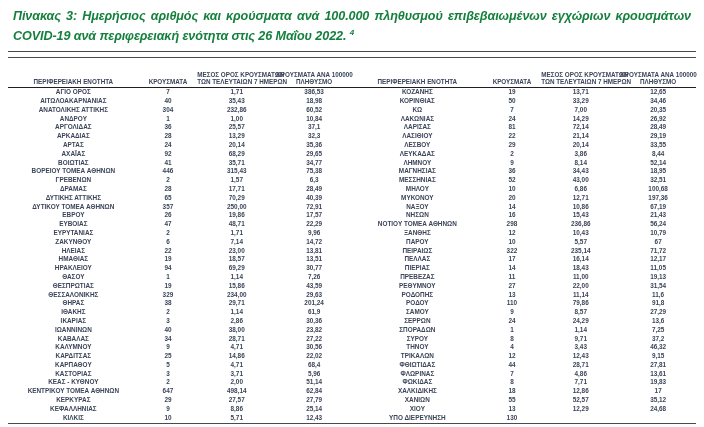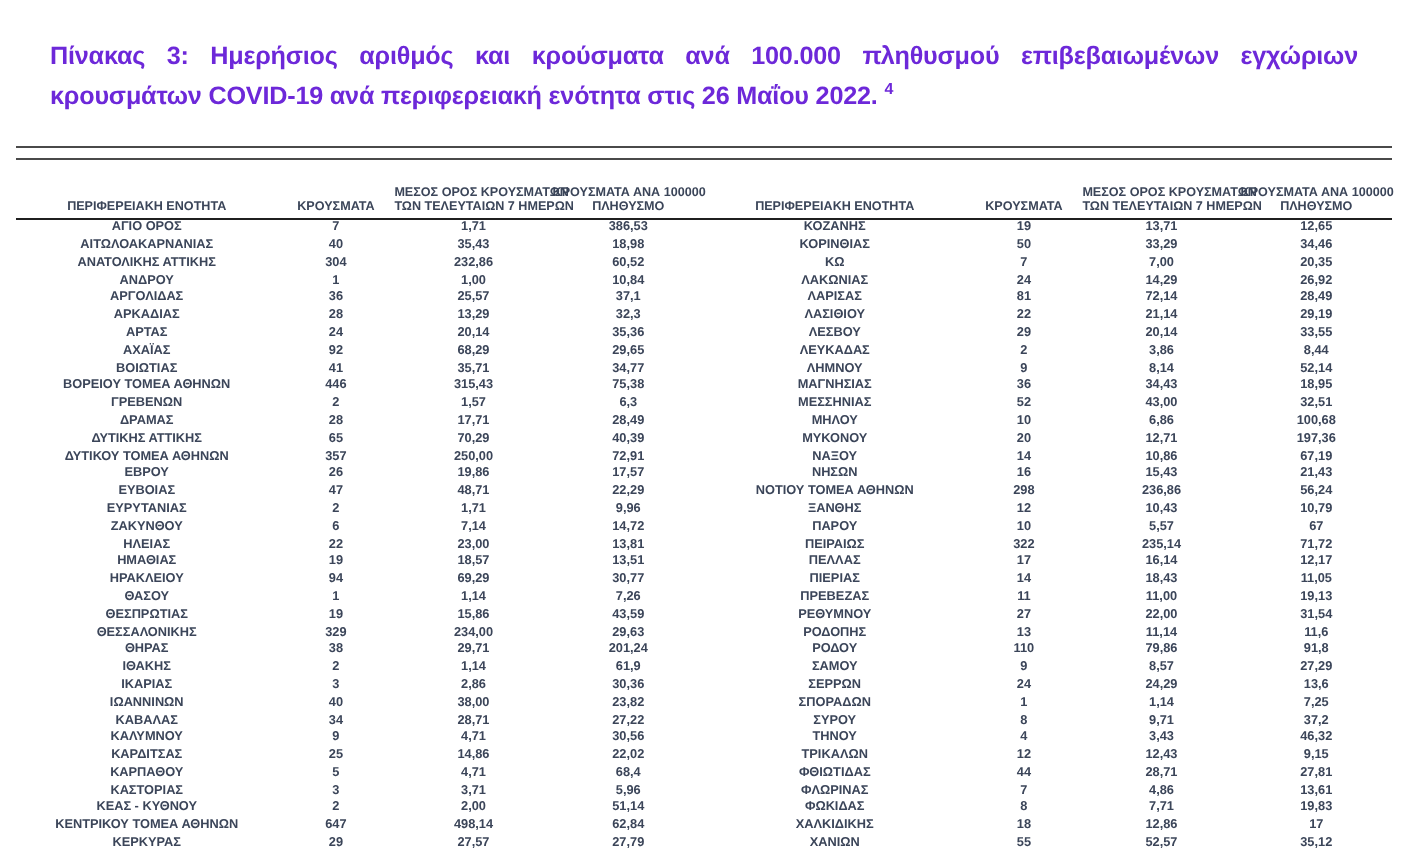--- a/index.html
+++ b/index.html
@@ -1,18 +1,18 @@
 <!DOCTYPE html>
 <html><head>
 <meta charset="utf-8">
 <style>
   html,body{margin:0;padding:0;background:#ffffff;}
   body{width:704px;height:427px;overflow:hidden;font-family:"Liberation Sans",sans-serif;}
   .page{padding:4px 8px 0 8px;box-sizing:border-box;width:704px;}
-  .caption{margin:17px;font-size:12.6px;font-weight:700;color:#6d28d9;line-height:15.5px;text-align:justify;letter-spacing:-0.1px;}
+  .caption{margin:5px;font-size:12.6px;font-weight:700;color:#15803d;line-height:15.5px;text-align:justify;letter-spacing:-0.1px;font-style:italic;}
   .caption sup{font-size:8px;font-weight:700;}
   .rule-double{margin-top:7px;}
   .rule-double .l1{border-top:1.3px solid #4a4a4a;height:0;}
   .rule-double .gap{height:5px;}
   .rule-double .l2{border-top:1.3px solid #4a4a4a;height:0;}
   .tables{display:flex;width:100%;}
   .half{width:50%;box-sizing:border-box;}
   .thead{display:grid;grid-template-columns:38% 17% 23% 22%;align-items:end;height:27px;padding-bottom:2px;border-bottom:1.6px solid #1f1f1f;}
   .th{text-align:center;font-size:6.3px;font-weight:700;color:#3b4559;line-height:7.2px;white-space:nowrap;}
   .th .sub{display:block;}

